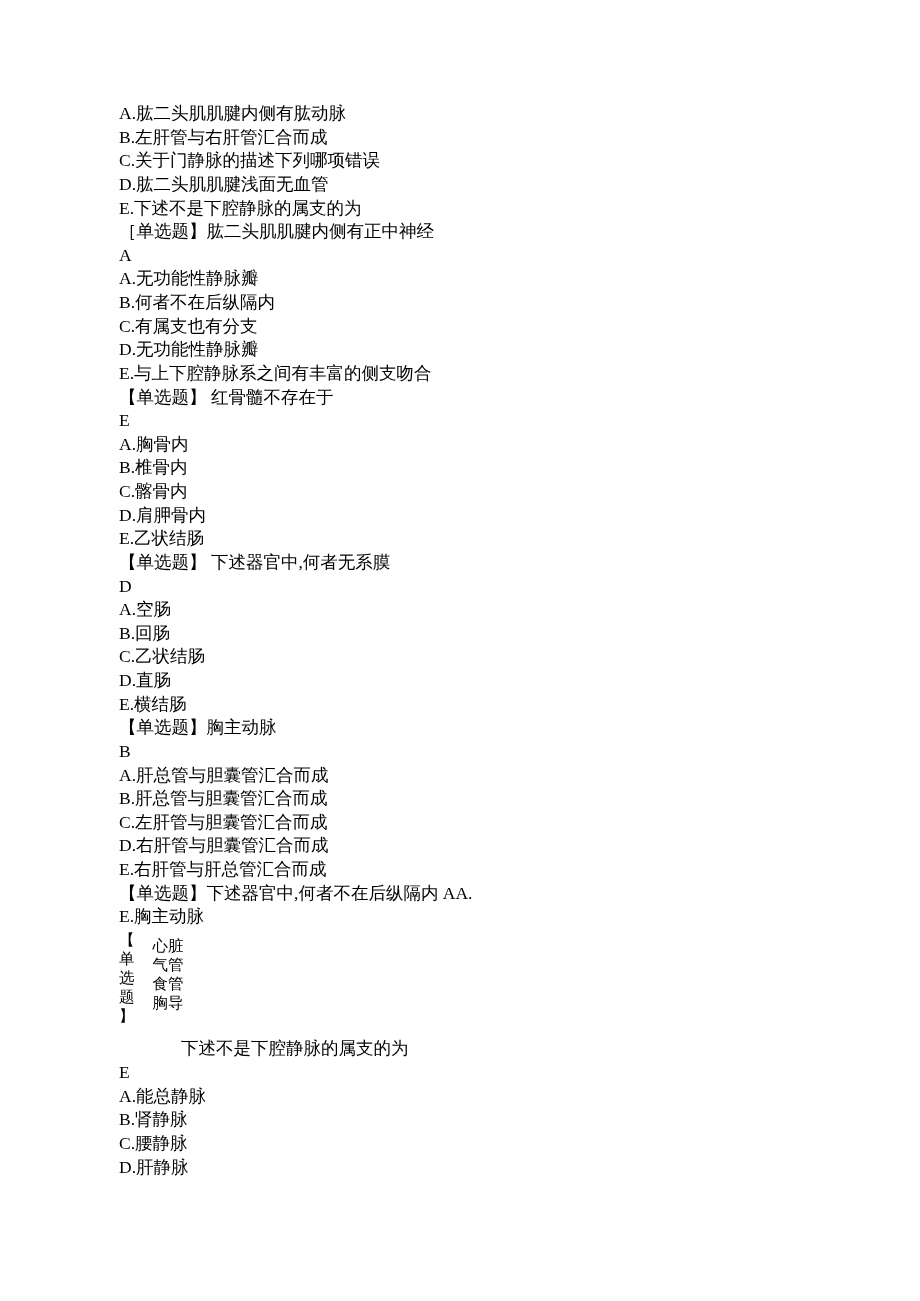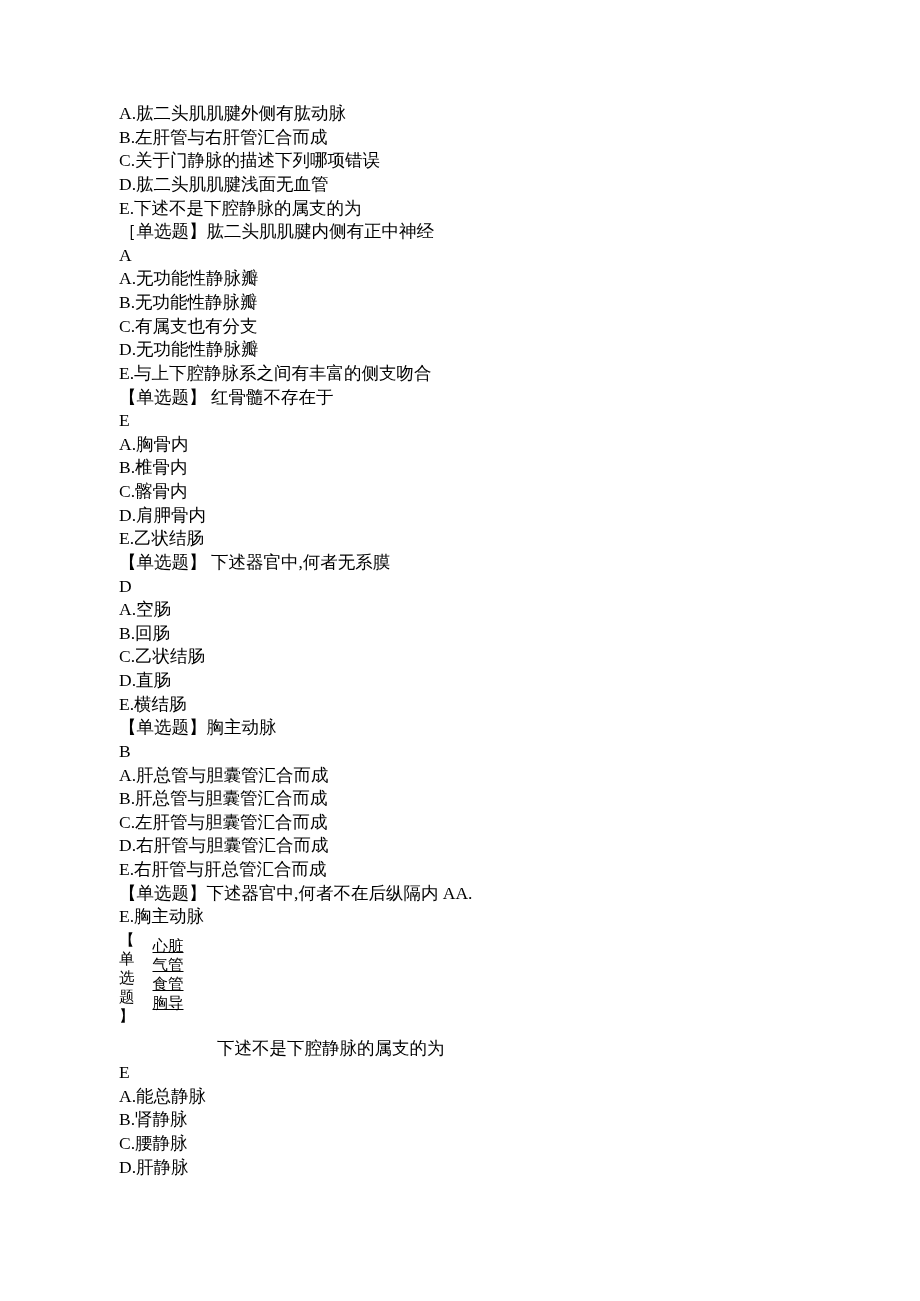--- a/index.html
+++ b/index.html
@@ -26,39 +26,39 @@
   }
   .small-col {
     font-size: 15.5px;
     line-height: 1.22;
   }
   .small-col-left {
     margin-right: 18px;
   }
   .indented-line {
     white-space: pre;
-    margin-left: 98px;
+    margin-left: 62px;
   }
   .gap {
     height: 10px;
   }
 </style>
 </head>
 <body>
 
-<div class="line">A.肱二头肌肌腱外侧有肱动脉</div>
+<div class="line">A.肱二头肌肌腱内侧有肱动脉</div>
 <div class="line">B.左肝管与右肝管汇合而成</div>
 <div class="line">C.关于门静脉的描述下列哪项错误</div>
 <div class="line">D.肱二头肌肌腱浅面无血管</div>
 <div class="line">E.下述不是下腔静脉的属支的为</div>
 
 <div class="line">［单选题】肱二头肌肌腱内侧有正中神经</div>
 <div class="line">A</div>
 <div class="line">A.无功能性静脉瓣</div>
-<div class="line">B.无功能性静脉瓣</div>
+<div class="line">B.何者不在后纵隔内</div>
 <div class="line">C.有属支也有分支</div>
 <div class="line">D.无功能性静脉瓣</div>
 <div class="line">E.与上下腔静脉系之间有丰富的侧支吻合</div>
 
 <div class="line">【单选题】 红骨髓不存在于</div>
 <div class="line">E</div>
 <div class="line">A.胸骨内</div>
 <div class="line">B.椎骨内</div>
 <div class="line">C.髂骨内</div>
 <div class="line">D.肩胛骨内</div>
@@ -84,21 +84,21 @@
 <div class="line">E.胸主动脉</div>
 
 <div class="small-block">
   <div class="small-col small-col-left">
     <div>【</div>
     <div>单</div>
     <div>选</div>
     <div>题</div>
     <div>】</div>
   </div>
-  <div class="small-col" style="padding-top:6px;text-decoration:underline;">
+  <div class="small-col" style="padding-top:6px;">
     <div>心脏</div>
     <div>气管</div>
     <div>食管</div>
     <div>胸导</div>
   </div>
 </div>
 
 <div class="gap"></div>
 <div class="indented-line">下述不是下腔静脉的属支的为</div>
 <div class="line">E</div>

